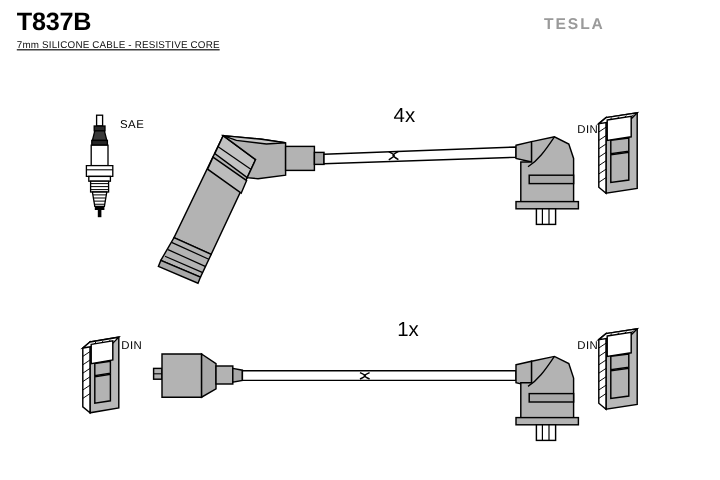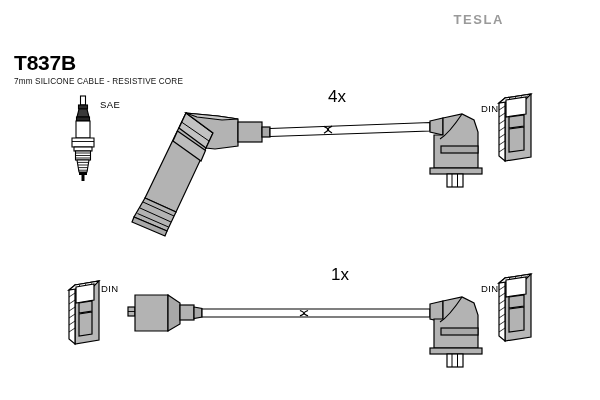--- a/index.html
+++ b/index.html
@@ -20,41 +20,41 @@
     position: absolute;
     left: 0; top: 0;
     width: 600px;
     height: 400px;
     background: #ffffff;
   }
   #title-block {
     position: absolute;
     left: 14px;
     top: 8px;
-    margin-top: 44px;
   }
   #part-number {
     font-family: "Liberation Sans", sans-serif;
     font-size: 21px;
     font-weight: bold;
     color: #000000;
     letter-spacing: -0.2px;
     line-height: 1;
     margin: 0;
     padding: 0;
   }
   #part-desc {
     font-family: "Liberation Sans", sans-serif;
     font-size: 8.2px;
     font-weight: normal;
     color: #111111;
     letter-spacing: 0.15px;
     margin: 4px 0 0 0;
     padding: 0;
     white-space: nowrap;
+    text-decoration: underline;
   }
   #brand-logo {
     position: absolute;
     right: 96px;
     top: 12px;
     font-family: "Liberation Sans", sans-serif;
     font-size: 13px;
     font-weight: bold;
     color: #9a9a9a;
     letter-spacing: 1.6px;

